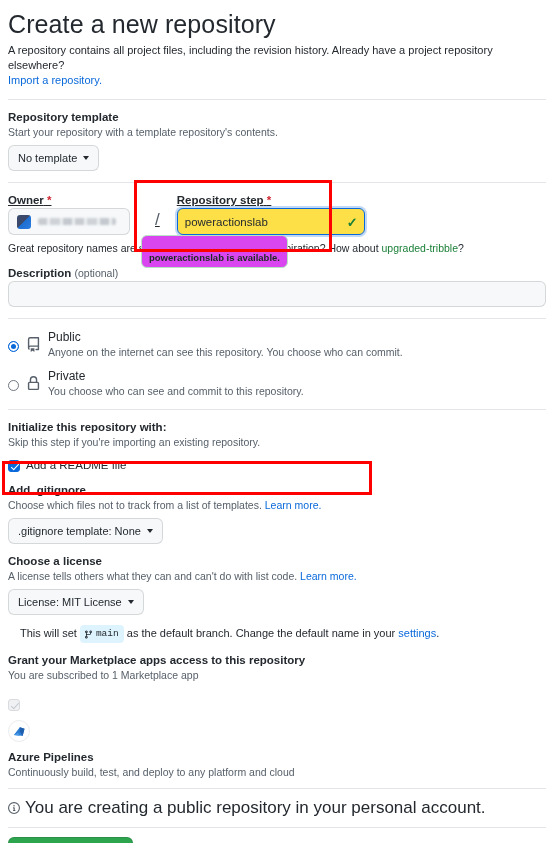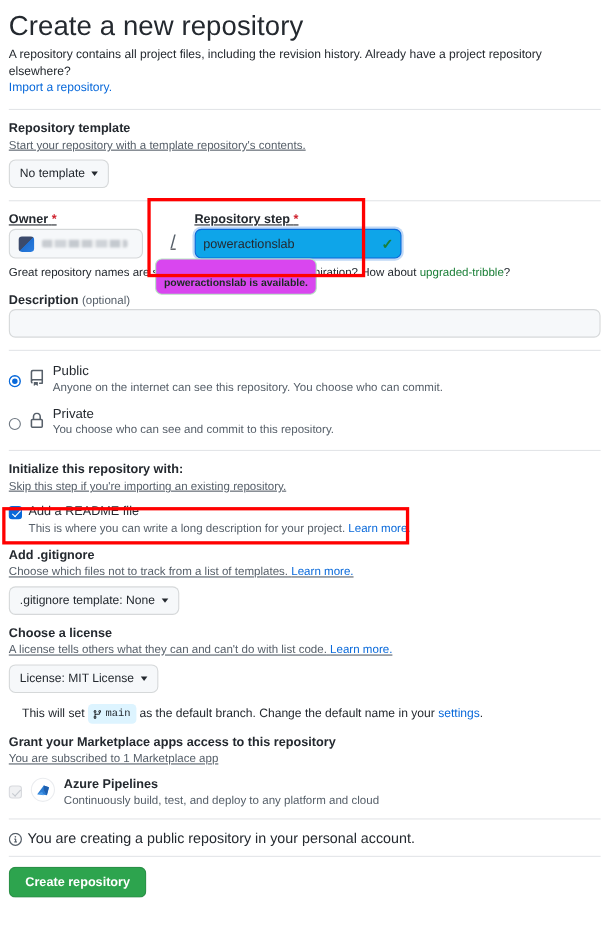--- a/index.html
+++ b/index.html
@@ -45,21 +45,20 @@
     display: block;
     margin-bottom: 2px;
   }
   .lbl .opt { font-weight: normal; color: #57606a; font-size: 10.5px; }
   .req { color: #cf222e; font-weight: bold; }
   .note {
     font-size: 10.5px;
     color: #57606a;
     line-height: 14px;
     margin: 0 0 6px 0;
-    text-decoration: underline;
   }
 
   .btn-select {
     display: inline-flex;
     align-items: center;
     gap: 5px;
     background: #f6f8fa;
     border: 1px solid rgba(27,31,36,.15);
     border-radius: 6px;
     padding: 5px 9px;
@@ -129,21 +128,21 @@
   .name-input {
     width: 100%;
     height: 27px;
     border: 1px solid #0969da;
     box-shadow: 0 0 0 2px rgba(9,105,218,.25);
     border-radius: 6px;
     padding: 3px 26px 3px 7px;
     font-family: "Liberation Sans", sans-serif;
     font-size: 11.5px;
     color: #24292f;
-    background: #0ea5e9;
+    background: #fde047;
     outline: none;
   }
   .check-ok {
     position: absolute;
     right: 7px;
     top: 50%;
     transform: translateY(-50%);
     color: #1a7f37;
     font-size: 13px;
     font-weight: bold;
@@ -284,39 +283,40 @@
     color: #24292f;
     vertical-align: middle;
   }
 
   
   .app-row {
     display: flex;
     align-items: flex-start;
     gap: 8px;
     margin-top: 9px;
+    flex-direction: column;
   }
   .app-ico {
     width: 22px; height: 22px;
     border-radius: 50%;
     background: #fff;
     border: 1px solid #eaecef;
     display: flex; align-items: center; justify-content: center;
     flex: none;
     margin-top: 1px;
   }
   .app-name { font-size: 11.5px; color: #24292f; font-weight: bold; line-height: 15px; }
   .app-desc { font-size: 10.5px; color: #57606a; line-height: 14px; }
 
   
   .info-line {
     display: flex;
-    align-items: flex-end;
+    align-items: center;
     gap: 5px;
-    font-size: 13px;
+    font-size: 17px;
     color: #24292f;
   }
 
   
   .btn-create {
     background: #2da44e;
     border: 1px solid rgba(27,31,36,.15);
     border-radius: 6px;
     color: #ffffff;
     font-family: "Liberation Sans", sans-serif;
@@ -436,24 +436,20 @@
   <hr class="rule">
 
   
   <div>
     <span class="lbl">Initialize this repository with:</span>
     <p class="note" style="margin-bottom:9px">Skip this step if you're importing an existing repository.</p>
 
     <div class="cbx-row">
       <span class="cbx on"></span>
       <span class="cbx-main">Add a README file</span>
-    </div>
-    <div class="cbx-sub">
-      <span>This is where you can write a long description for your project.</span>
-      <a class="lnk" href="#">Learn more.</a>
     </div>
 
     <div style="margin-top:11px">
       <span class="lbl">Add .gitignore</span>
       <p class="note">
         <span>Choose which files not to track from a list of templates.</span>
         <a class="lnk" href="#">Learn more.</a>
       </p>
       <button class="btn-select">
         <span>.gitignore template: None</span>

